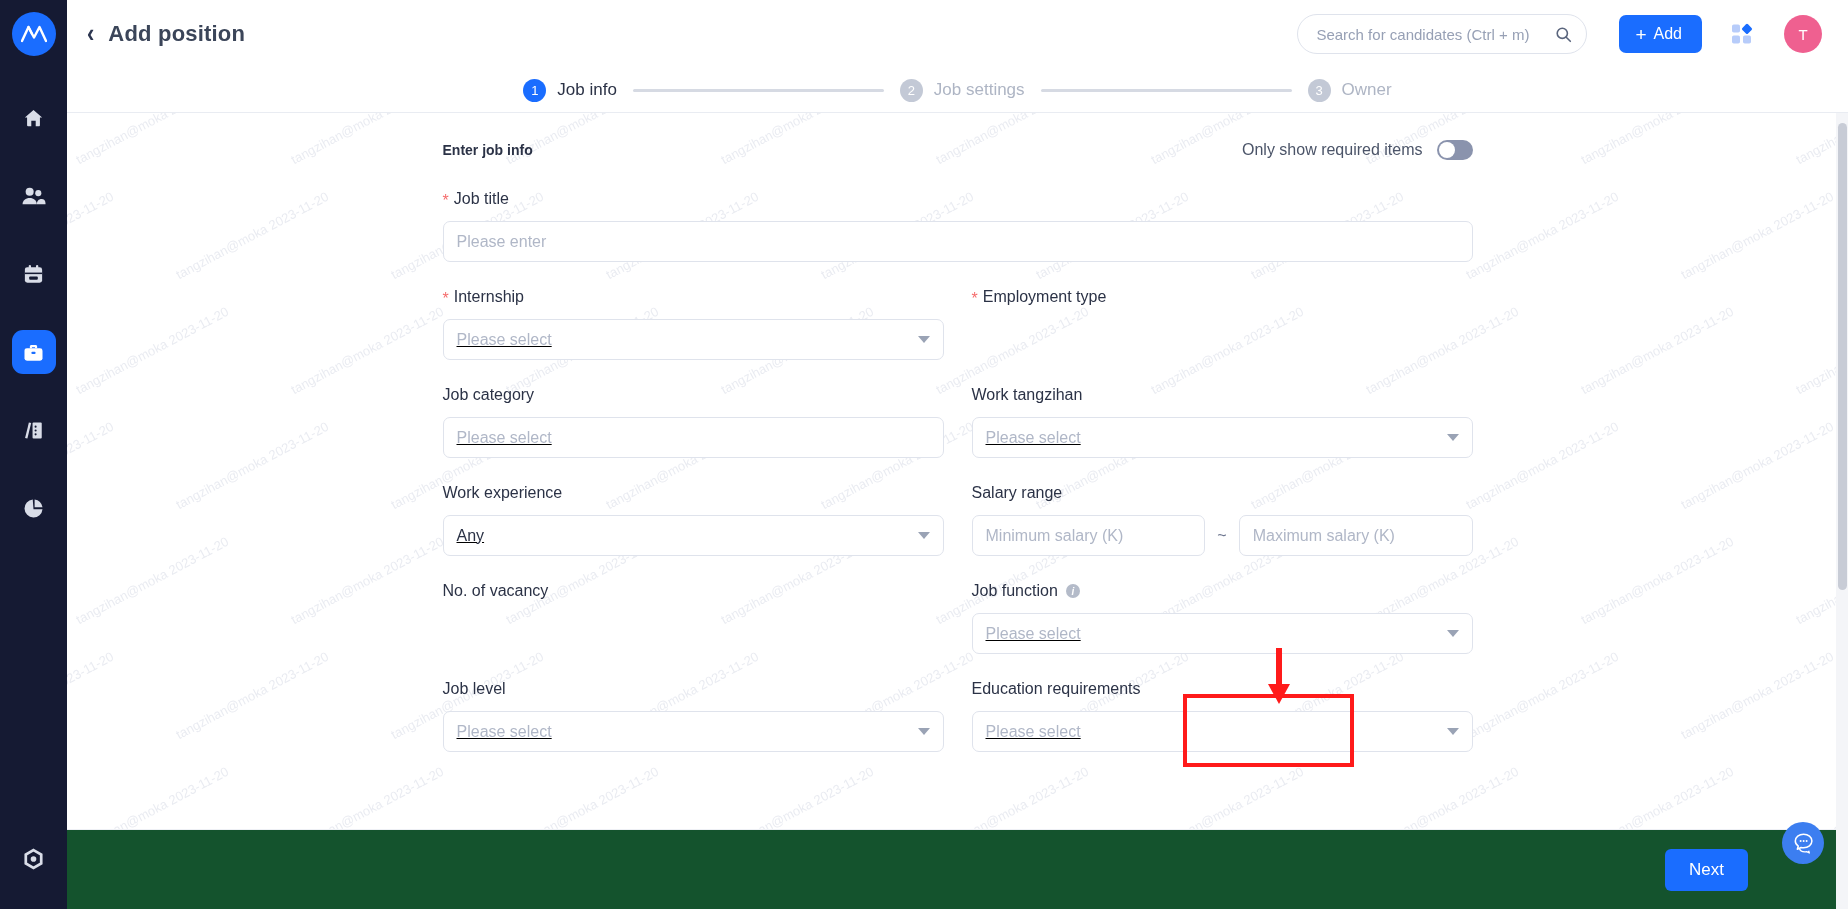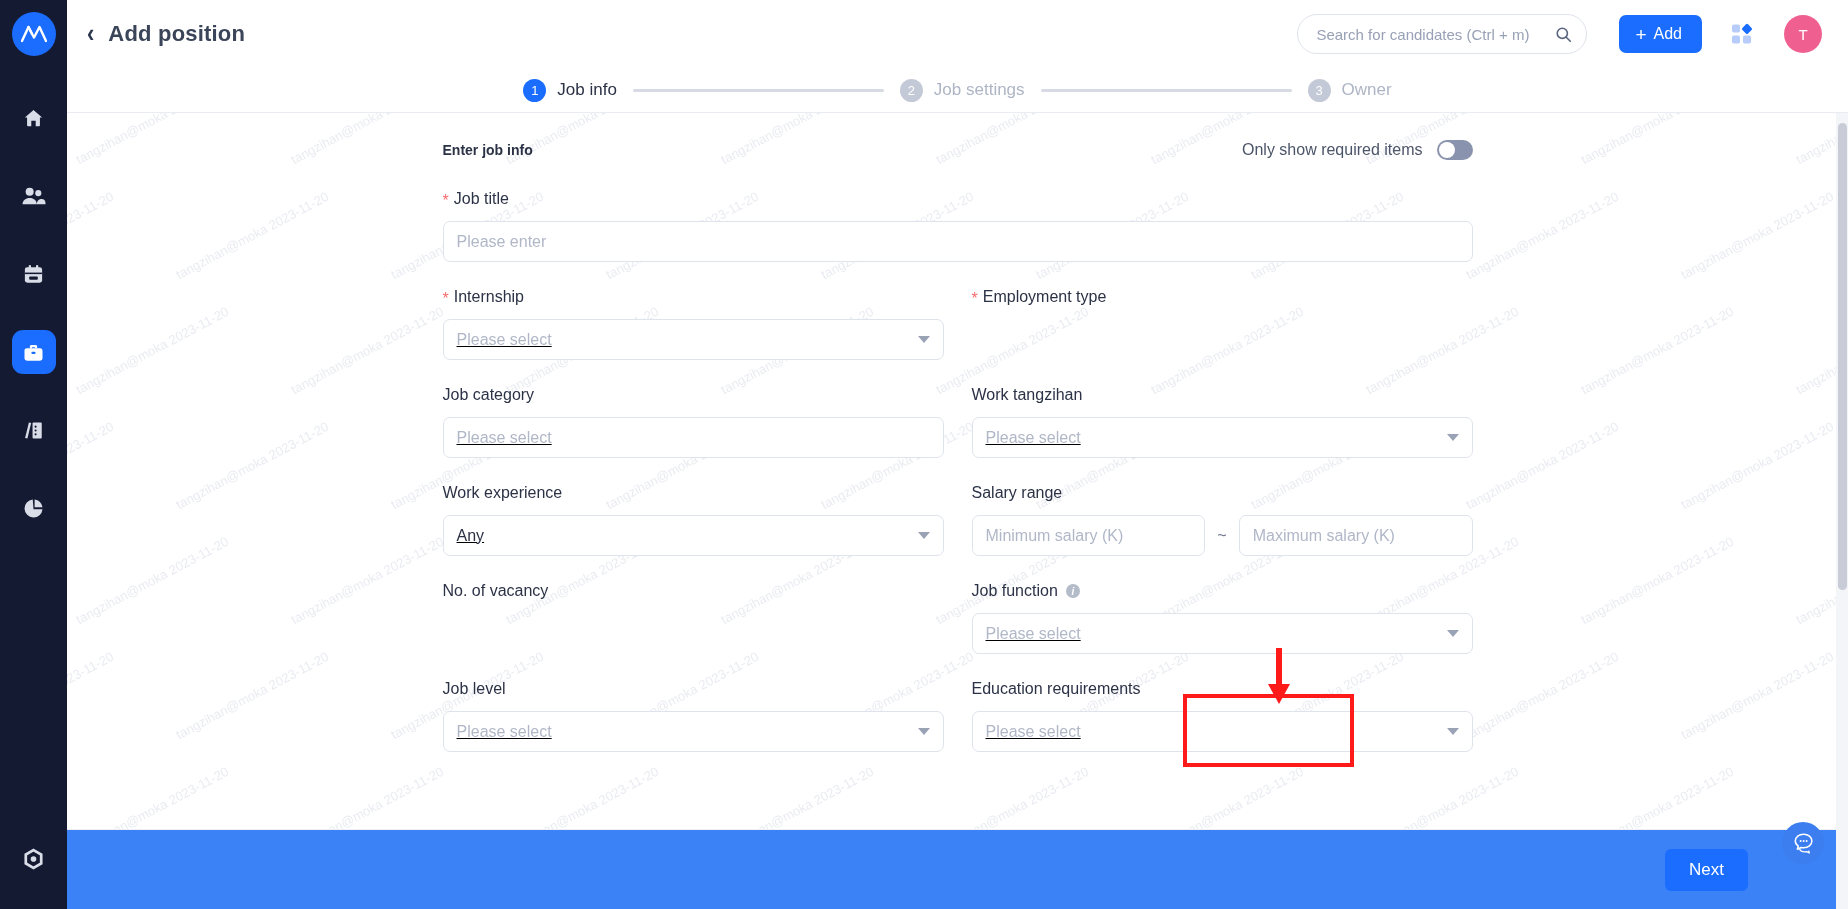--- a/index.html
+++ b/index.html
@@ -166,21 +166,21 @@
     flex: 0 0 17px;
   }
   .radio.checked {
     border: 5px solid #1a6dff; background: #fff;
   }
   .radio-label { font-size: 16px; color: #2b3246; }
 
   
   .footer {
     position: absolute; left: 0; right: 0; bottom: 0; height: 80px;
-    background: #3b82f6; border-top: 1px solid #eef0f5;
+    background: #14532d; border-top: 1px solid #eef0f5;
     display: flex; align-items: center; justify-content: flex-end;
     padding-right: 100px; z-index: 8;
   }
   .next-btn {
     width: 83px; height: 42px; background: #1a6dff; color: #fff; border: none;
     border-radius: 6px; font-size: 17px; cursor: pointer;
     font-family: "Liberation Sans", sans-serif;
   }
 
   

